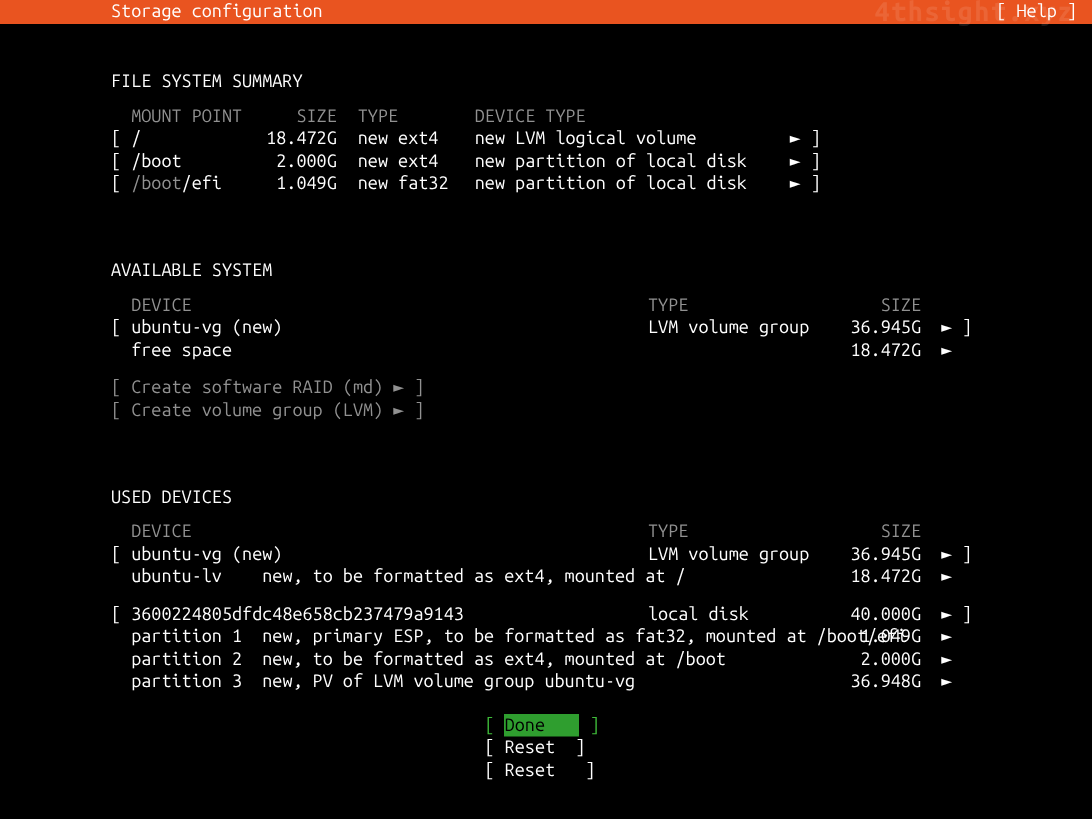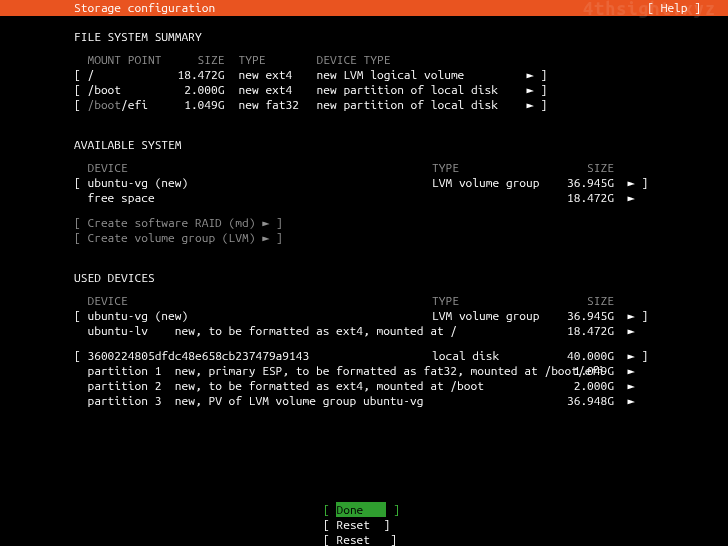--- a/index.html
+++ b/index.html
@@ -10,21 +10,21 @@
     line-height: 15px;
     color: #fff;
     width: 728px;
     height: 546px;
     overflow: hidden;
     position: relative;
   }
   .topbar {
     background: #e95420;
     color: #fff;
-    padding: 0 27px 0 74px;
+    padding: 0 10px 0 74px;
     height: 16px;
     line-height: 16px;
     display: flex;
     justify-content: space-between;
   }
   .watermark {
     position: absolute;
     right: 12px;
     top: 1px;
     color: rgba(255,255,255,0.1);
@@ -32,36 +32,36 @@
     font-weight: bold;
     letter-spacing: 1px;
   }
   .content {
     padding-left: 74px;
     padding-top: 8px;
   }
   .section-title {
     color: #fff;
     margin-bottom: 8px;
-    margin-top: 5px;
+    margin-top: 23px;
   }
   .dim { color: #919191; }
   .green { color: #3fbd3a; }
   .tri { color: #fff; }
   table.fss { border-collapse: collapse; }
   table.fss td { padding: 0 0; white-space: pre; margin-top: 36px; }
   .line { white-space: pre; }
   .dev-row { display: flex; }
   .dev-device { width: 358px; white-space: pre; }
   .dev-type   { width: 122px; white-space: pre; }
   .dev-size   { width: 60px; text-align: right; white-space: pre; }
   .dev-tail   { width: 30px; white-space: pre; }
   .footer {
     position: absolute;
-    top: 502px;
+    top: 476px;
     left: 0;
     width: 100%;
     text-align: center;
   }
   .footer-row { display: inline-block; width: 82px; text-align: left; white-space: pre; }
   .done-label { background: #2f9e2f; color: #000; display: inline-block; min-width: 50px; }
 </style>
 </head>
 <body>
 

